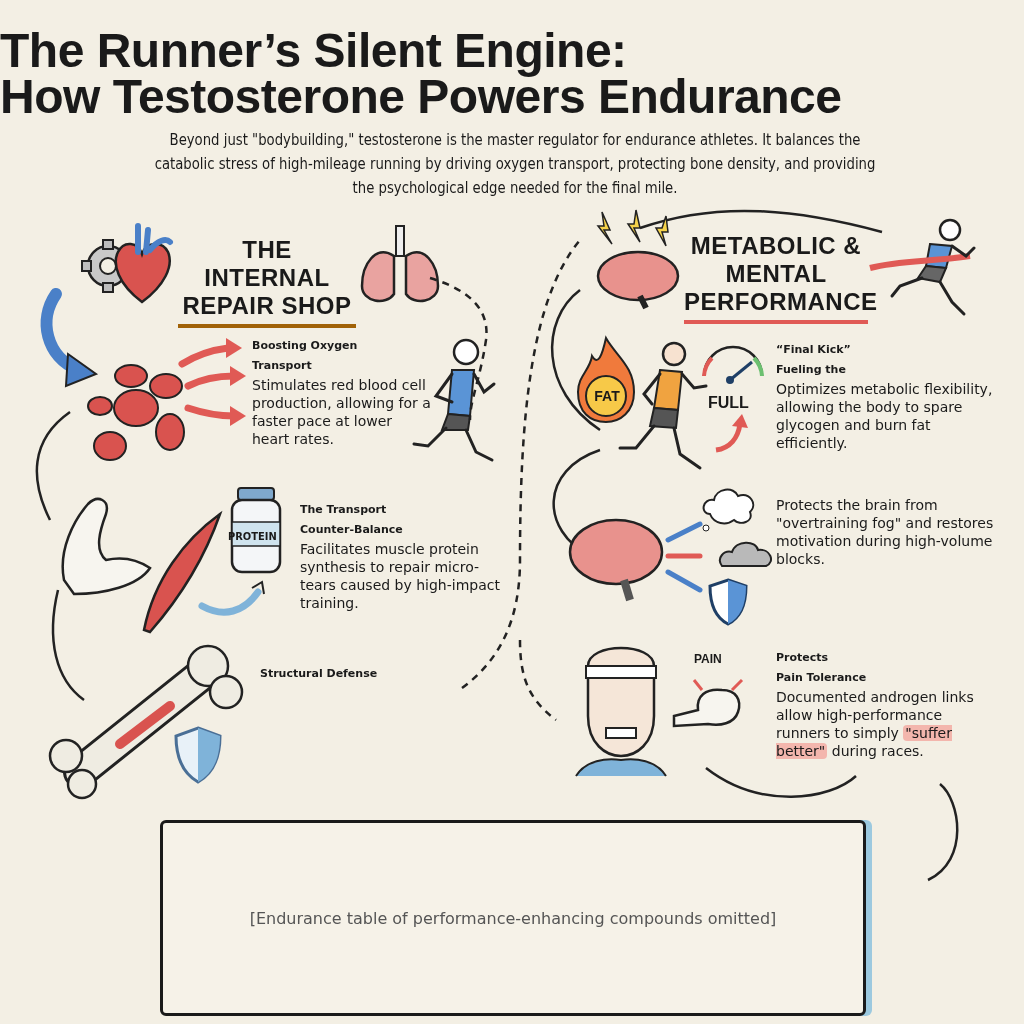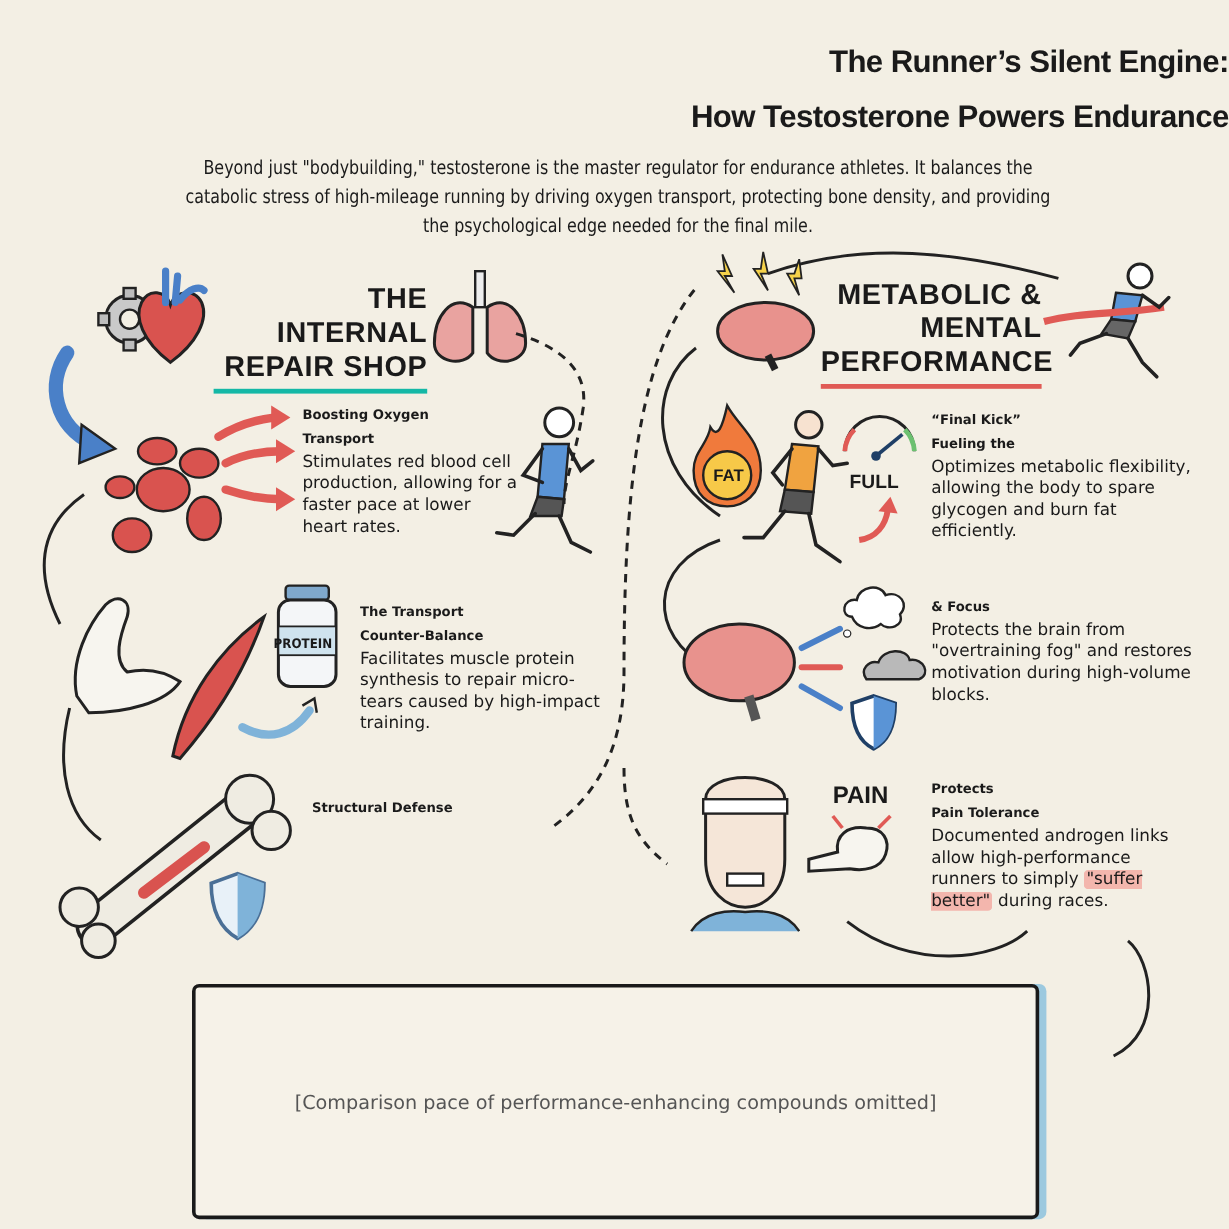--- a/index.html
+++ b/index.html
@@ -4,34 +4,34 @@
   <style>
     html, body { margin: 0; padding: 0; }
     body {
       width: 1024px; height: 1024px; overflow: hidden; position: relative;
       background: #f3efe4;
       font-family: "Liberation Sans", "DejaVu Sans", sans-serif;
       color: #1a1a1a;
     }
     .abs { position: absolute; }
     .title {
-      left: 0; width: 1024px; text-align: right;
-      font-weight: 700; font-size: 26px; line-height: 46px; top: 28px;
+      left: 0; width: 1024px; text-align: left;
+      font-weight: 700; font-size: 48px; line-height: 46px; top: 28px;
       letter-spacing: -0.5px;
     }
     .intro {
       left: 120px; width: 790px; top: 128px; text-align: center;
       font-family: "DejaVu Sans Condensed", "DejaVu Sans", sans-serif;
       font-size: 16px; line-height: 24px; transform: scaleX(0.92);
     }
     .section-title {
-      font-weight: 700; font-size: 24px; line-height: 28px; text-align: right;
+      font-weight: 700; font-size: 24px; line-height: 28px; text-align: center;
       letter-spacing: 0.5px;
     }
-    .underline-blue { border-bottom: 4px solid #14b8a6; padding-bottom: 4px; }
+    .underline-blue { border-bottom: 4px solid #a16207; padding-bottom: 4px; }
     .underline-red { border-bottom: 4px solid #e05a55; padding-bottom: 4px; }
     .item-title {
       font-family: "DejaVu Sans", sans-serif;
       font-size: 11px; line-height: 20px; font-weight: 600;
     }
     .item-body {
       font-family: "DejaVu Sans", sans-serif;
       font-size: 14px; line-height: 18px;
     }
     .hl-blue { background: #b7dbe8; border-radius: 4px; padding: 0 2px; }
@@ -254,37 +254,36 @@
   <path d="M20 2 L38 8 C38 28 32 40 20 46Z" fill="#5a94d6"></path>
 </svg>
 <svg style="left:664px;top:510px" width="50" height="90" viewBox="0 0 50 90">
   <g stroke-width="5" stroke-linecap="round">
       <path d="M4 30 L36 14" stroke="#4a80c8"></path>
       <path d="M4 46 L36 46" stroke="#e05a55"></path>
       <path d="M4 62 L36 80" stroke="#4a80c8"></path>
     </g>
 </svg>
 <div class="abs" style="left:776px;top:496px;width:220px;">
-  <div class="item-title">&amp; Focus</div>
   <div class="item-body">Protects the brain from "overtraining fog" and restores motivation during high-volume blocks.</div>
 </div>
 
 <svg style="left:566px;top:636px" width="110" height="140" viewBox="0 0 110 140">
   <path d="M22 30 C22 6 88 6 88 30 L88 80 C88 108 70 120 55 120 C40 120 22 108 22 80Z" fill="#f5e6d8" stroke="#222" stroke-width="2.5"></path>
   <rect x="20" y="30" width="70" height="12" fill="#fff" stroke="#222" stroke-width="2"></rect>
   <rect x="40" y="92" width="30" height="10" fill="#fff" stroke="#222" stroke-width="2"></rect>
   <path d="M10 140 C20 124 40 122 55 124 C70 122 90 124 100 140" fill="#7fb3d9" stroke="#222" stroke-width="2"></path>
 </svg>
-<div class="abs" style="left:694px;top:652px;font-size:20px;font-weight:700;">PAIN</div>
+<div class="abs" style="left:694px;top:652px;font-size:12px;font-weight:700;">PAIN</div>
 <svg style="left:672px;top:676px" width="80" height="60" viewBox="0 0 80 60">
   <path d="M2 40 L26 34 C24 20 34 12 50 14 C64 14 70 24 66 36 C62 48 48 50 36 48 L2 50Z" fill="#f7f5ef" stroke="#222" stroke-width="2.5"></path>
   <path d="M70 4 L60 14" stroke="#e05a55" stroke-width="3"></path>
     <path d="M22 4 L30 14" stroke="#e05a55" stroke-width="3"></path>
 </svg>
 <div class="abs" style="left:776px;top:648px;width:220px;">
   <div class="item-title">Protects</div>
   <div class="item-title">Pain Tolerance</div>
   <div class="item-body"><span>Documented androgen links allow high-performance runners to simply </span><span class="hl-red">"suffer better"</span><span> during races.</span></div>
 </div>
 
 <div class="abs placeholder-panel">
-  <div class="placeholder-text">[Comparison pace of performance-enhancing compounds omitted]</div>
+  <div class="placeholder-text">[Endurance table of performance-enhancing compounds omitted]</div>
 </div>
 
 </body></html>

